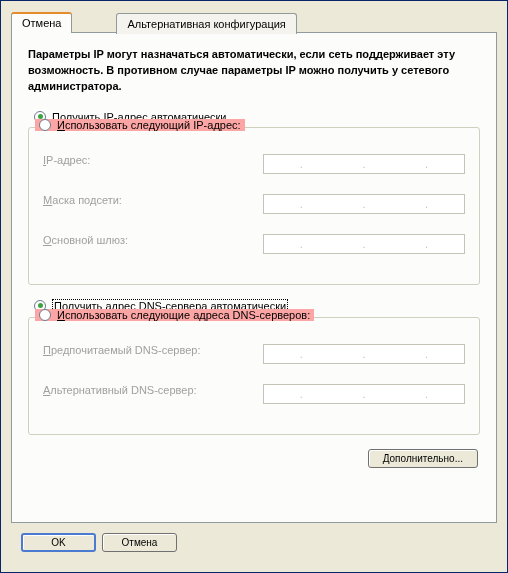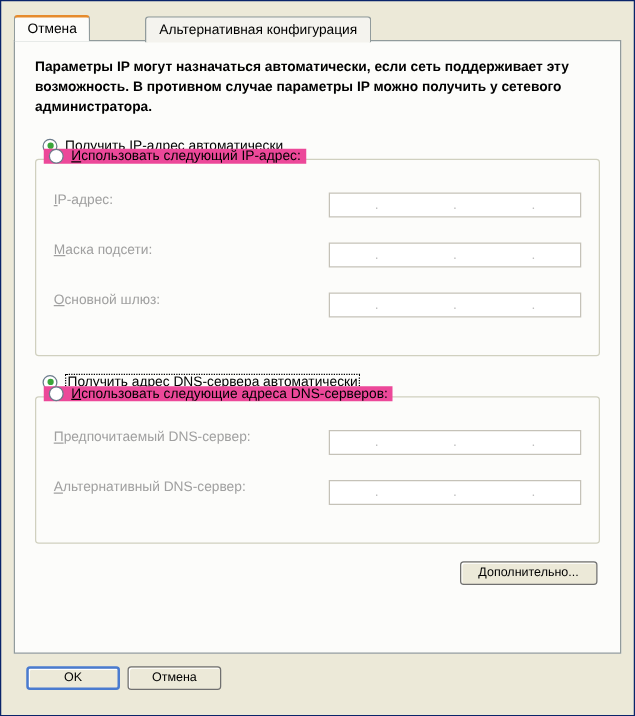--- a/index.html
+++ b/index.html
@@ -17,21 +17,21 @@
   .tab.active { background: #fcfcfa; border-top: 2px solid #e68b2c; padding-top: 3px; top: 1px; z-index: 3; }
   .tab.inactive { background: #f4f3ee; top: 2px; margin-left: 45px; }
   .tabpane { background: #fcfcfa; border: 1px solid #919b9c; flex: 1; padding: 14px 16px 14px 16px; position: relative; }
   .desc { color: #000; line-height: 1.45; margin-bottom: 16px; font-weight: bold; }
   .radio-row { display: flex; align-items: center; margin: 6px 0 4px 6px; }
   .radio { width: 12px; height: 12px; border-radius: 50%; border: 1px solid #6b7b8b; background: #fff; margin-right: 6px; display: flex; align-items: center; justify-content: center; flex-shrink: 0; }
   .radio.checked::after { content: ''; width: 5px; height: 5px; border-radius: 50%; background: #3aa53a; display: block; }
   .radio-label { color: #000; }
   .radio-label.focused { border: 1px dotted #000; padding: 0 1px; }
   .groupbox { border: 1px solid #d0d0bf; border-radius: 3px; margin: 0 0 14px 0; padding: 6px 14px 10px 14px; position: relative; }
-  .groupbox-legend { position: absolute; top: -9px; left: 6px; background: #ec4899; padding: 0 4px; display: flex; align-items: flex-end; }
+  .groupbox-legend { position: absolute; top: -9px; left: 6px; background: #fca5a5; padding: 0 4px; display: flex; align-items: flex-end; }
   .field-row { display: flex; align-items: flex-start; margin: 20px 0; }
   .field-label { width: 220px; color: #a0a0a0; }
   .underline { text-decoration: underline; }
   .ip-input { flex: 1; height: 20px; background: #fff; border: 1px solid #c5c2b8; display: flex; align-items: center; justify-content: space-around; color: #a0a0a0; font-size: 11px; padding: 0 6px; }
   .ip-input span { color: #c0c0c0; }
   .adv-row { display: flex; justify-content: flex-end; margin-top: 6px; padding-right: 2px; }
   .btn { background: #ece9d8; border: 1px solid #707070; border-radius: 3px; padding: 3px 14px; font-family: Tahoma, sans-serif; font-size: 10px; cursor: pointer; box-shadow: inset 1px 1px 0 #fff; }
   .bottom-btns { display: flex; justify-content: flex-start; gap: 6px; padding: 10px 10px 10px 10px; }
   .btn.default { border: 2px solid #4a7bd0; padding: 2px 24px; }
   .btn.ok { min-width: 75px; }

